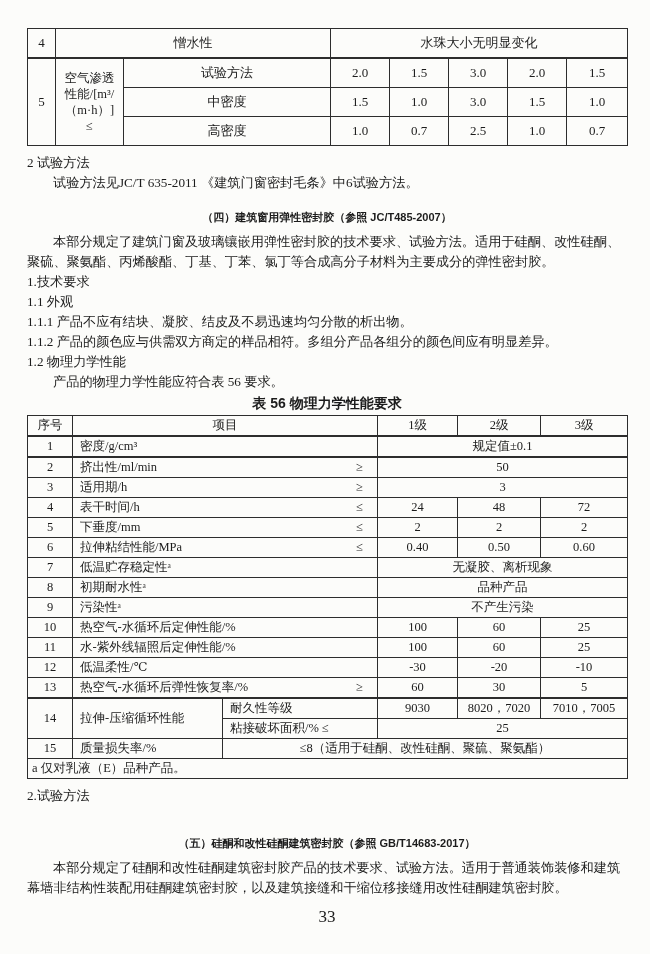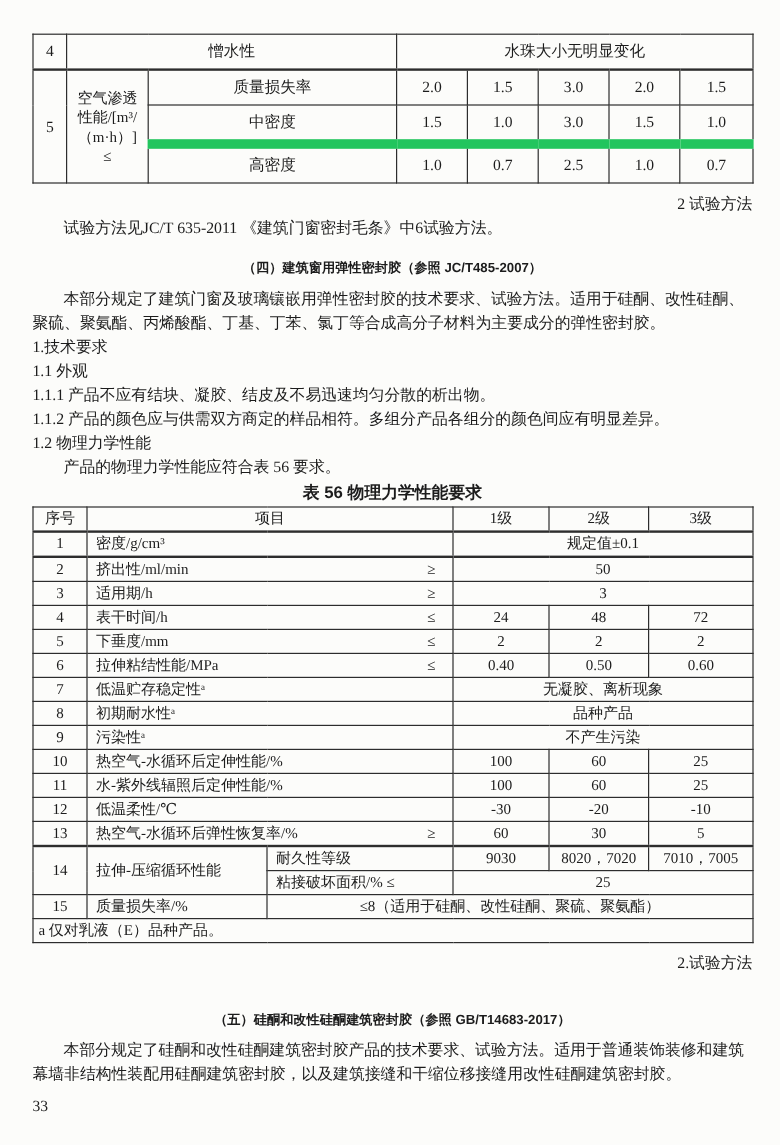--- a/index.html
+++ b/index.html
@@ -12,47 +12,47 @@
     color:#1c1c1c;
     font-family:"Liberation Serif","DejaVu Serif",serif;
   }
   table { border-collapse:collapse; table-layout:fixed; width:600px; }
   td, th { border:1px solid #2d2d2d; text-align:center; font-weight:normal; padding:0 2px; overflow:hidden; }
 
   
   .tbl-top td { height:28px; font-size:13px; }
   .tbl-top .label-cell { white-space:pre-line; line-height:16px; font-size:12.5px; padding:2px 1px; }
   .tbl-top .r5a td { border-top-width:2px; }
-  .tbl-top .r5c td { border-top:8px solid #22c55e; }
+  .tbl-top .r5c td { border-top:1px solid #22c55e; }
 
   
   .para { font-size:13.2px; line-height:20px; }
   .ind  { text-indent:26px; }
-  .gap-top { margin-top:7px;text-align:right; }
+  .gap-top { margin-top:7px; }
   .heading {
     text-align:center; font-weight:bold;
     font-family:"Liberation Sans","DejaVu Sans",sans-serif;
     font-size:11px; line-height:22px; margin-top:13px; margin-bottom:4px;
   }
   .tbl-title {
     text-align:center; font-weight:bold;
     font-family:"Liberation Sans","DejaVu Sans",sans-serif;
     font-size:14px; line-height:19px; margin-top:2px; margin-bottom:2px;
   }
 
   
   .tbl56 td, .tbl56 th { height:19px; font-size:12.5px; line-height:15px; }
   .tbl56 th { font-weight:normal; }
   .tbl56 .item { text-align:left; padding-left:7px; }
   .tbl56 .sym { float:right; padding-right:12px; }
   .tbl56 .hb td, .tbl56 .hb th { border-bottom-width:2px; }
   .tbl56 .ht td { border-top-width:2px; }
   .tbl56 .foot { text-align:left; padding-left:4px; }
 
-  .pageno { text-align:left; font-size:13px; margin-top:9px; }
+  .pageno { text-align:center; font-size:17px; margin-top:9px; }
 </style>
 </head>
 <body>
 
 <div class="page">
 
   <table class="tbl-top">
     <colgroup>
       <col style="width:28px">
         <col style="width:68px">
@@ -68,21 +68,21 @@
       <td>4</td>
       <td colspan="2">憎水性</td>
       <td colspan="5">水珠大小无明显变化</td>
     </tr>
     <tr class="r5a">
       <td rowspan="3">5</td>
       <td rowspan="3" class="label-cell">空气渗透
 性能/[m³/
 （m·h）]
 ≤</td>
-      <td>质量损失率</td>
+      <td>试验方法</td>
       <td>2.0</td>
       <td>1.5</td>
       <td>3.0</td>
       <td>2.0</td>
       <td>1.5</td>
     </tr>
     <tr>
       <td>中密度</td>
       <td>1.5</td>
       <td>1.0</td>

